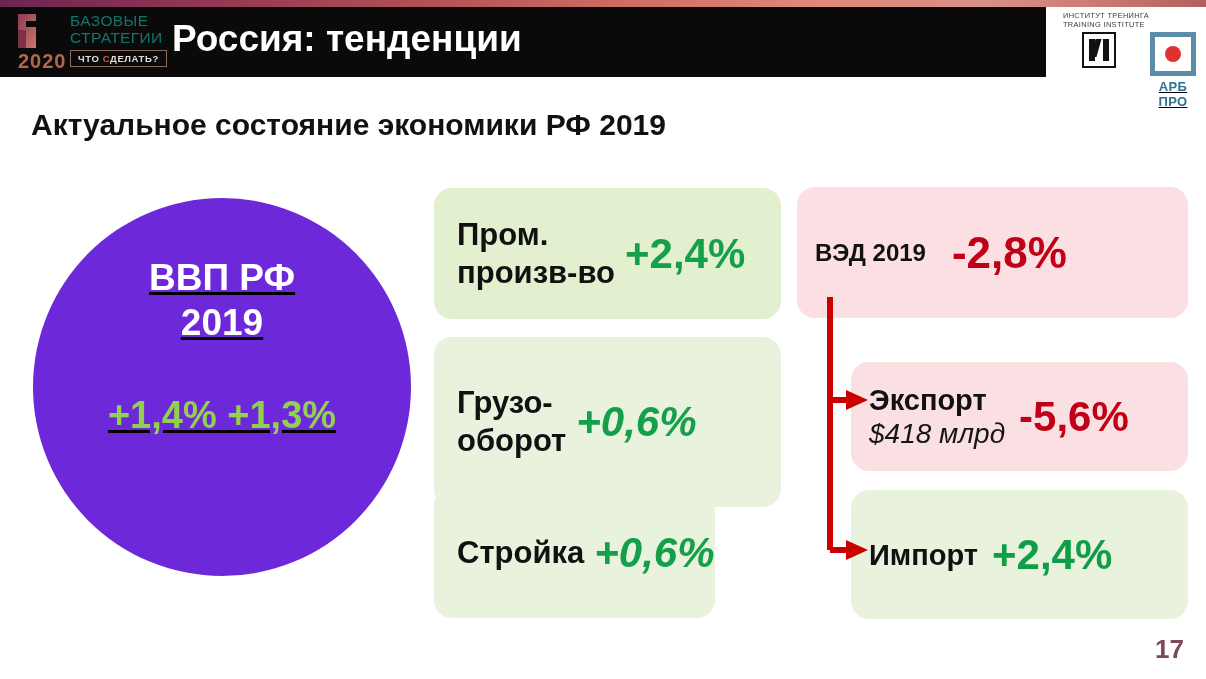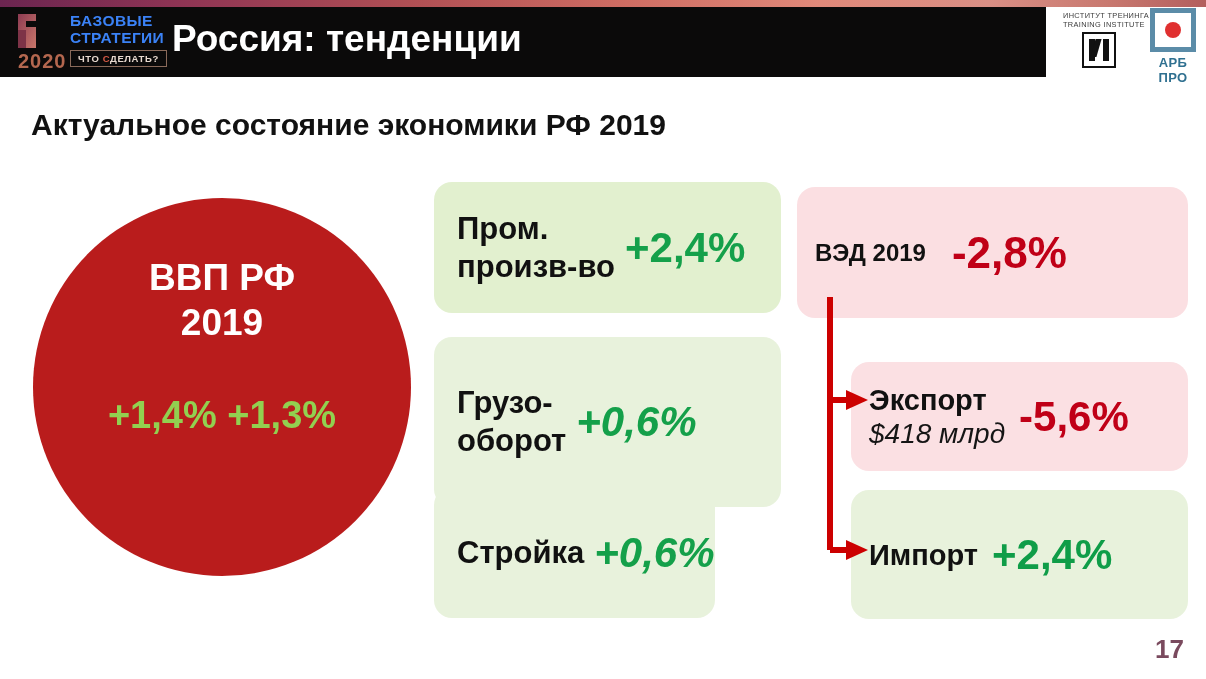--- a/index.html
+++ b/index.html
@@ -30,21 +30,21 @@
 
   
   .logo-left { position: absolute; left: 16px; top: 12px; width: 150px; height: 60px; }
   .logo-mark { position: absolute; left: 0px; top: 0px; width: 46px; height: 38px; }
   .logo-year {
     position: absolute; left: 2px; top: 38px;
     font-size: 20px; font-weight: bold; color: #b4674f; letter-spacing: 1px;
   }
   .logo-words {
     position: absolute; left: 54px; top: 0px;
-    font-size: 15.5px; font-weight: bold; color: #3b82f6;
+    font-size: 15.5px; font-weight: normal; color: #0f766e;
     line-height: 17px; letter-spacing: 0.4px; white-space: nowrap;
   }
   .logo-tag {
     position: absolute; left: 54px; top: 38px;
     border: 1px solid #8a6a5a; padding: 2px 7px 2px 7px;
     font-size: 9.5px; font-weight: bold; color: #e7d9cf; letter-spacing: 0.6px;
     white-space: nowrap;
   }
   .logo-tag .hl { color: #d65a46; }
 
@@ -56,21 +56,21 @@
   }
   .ti-mark {
     margin: 3px auto 0 auto; width: 34px; height: 36px;
     border: 2px solid #111; position: relative; background: #fff;
   }
   .ti-mark .bar-l { position:absolute; left:5px; top:5px; width:6px; height:22px; background:#111; }
   .ti-mark .bar-r { position:absolute; right:5px; top:5px; width:6px; height:22px; background:#111; }
   .ti-mark .bar-d { position:absolute; left:9px; top:5px; width:6px; height:18px; background:#111;
                     transform: skewX(-16deg); }
 
-  .logo-arb { position: absolute; left: 1146px; top: 8px; width: 54px; }
+  .logo-arb { position: absolute; left: 1146px; top: 32px; width: 54px; text-decoration: underline; }
   .arb-sq {
     width: 46px; height: 44px; margin: 0 auto;
     border: 5px solid #5b8ca8; background: #fff;
     display: flex; align-items: center; justify-content: center;
   }
   .arb-dot { width: 16px; height: 16px; border-radius: 50%; background: #e03030; }
   .arb-txt {
     margin-top: 3px; text-align: center;
     font-size: 13px; font-weight: bold; color: #2f7090; letter-spacing: 0.3px;
   }
@@ -78,43 +78,43 @@
   
   .section-heading {
     position: absolute; left: 31px; top: 108px;
     font-size: 30px; font-weight: bold; color: #111111; white-space: nowrap;
   }
 
   
   .gdp-circle {
     position: absolute; left: 33px; top: 198px;
     width: 378px; height: 378px; border-radius: 50%;
-    background: #b91c1c;
-    display: flex; flex-direction: column; align-items: center;
+    background: #6d28d9;
+    display: flex; flex-direction: column; align-items: center; text-decoration: underline;
   }
   .gdp-title {
     margin-top: 57px; font-size: 37px; font-weight: bold; color: #ffffff;
     text-align: center; line-height: 45px; white-space: pre-line;
   }
   .gdp-values {
     margin-top: 42px; font-size: 38px; font-weight: bold; color: #92d050;
     text-align: center; line-height: 56px;
   }
 
   
   .card {
     position: absolute; border-radius: 18px;
     display: flex; align-items: center;
   }
   .card-green { background: #e2f0cf; }
   .card-green-2 { background: #e8f2dc; }
   .card-pink { background: #fbdfe2; }
   .card-pink-2 { background: #fbe0e3; }
 
-  .m1 { left: 434px; top: 182px; width: 347px; height: 131px; }
+  .m1 { left: 434px; top: 188px; width: 347px; height: 131px; }
   .m2 { left: 434px; top: 337px; width: 347px; height: 170px; }
   .m3 { left: 434px; top: 487px; width: 281px; height: 131px; }
 
   .m-label {
     font-size: 31px; font-weight: bold; color: #111; line-height: 38px;
     white-space: pre-line; padding-left: 23px;
   }
   .m-value {
     font-size: 42px; font-weight: bold; color: #14a04a;
     white-space: nowrap; padding-left: 10px;

